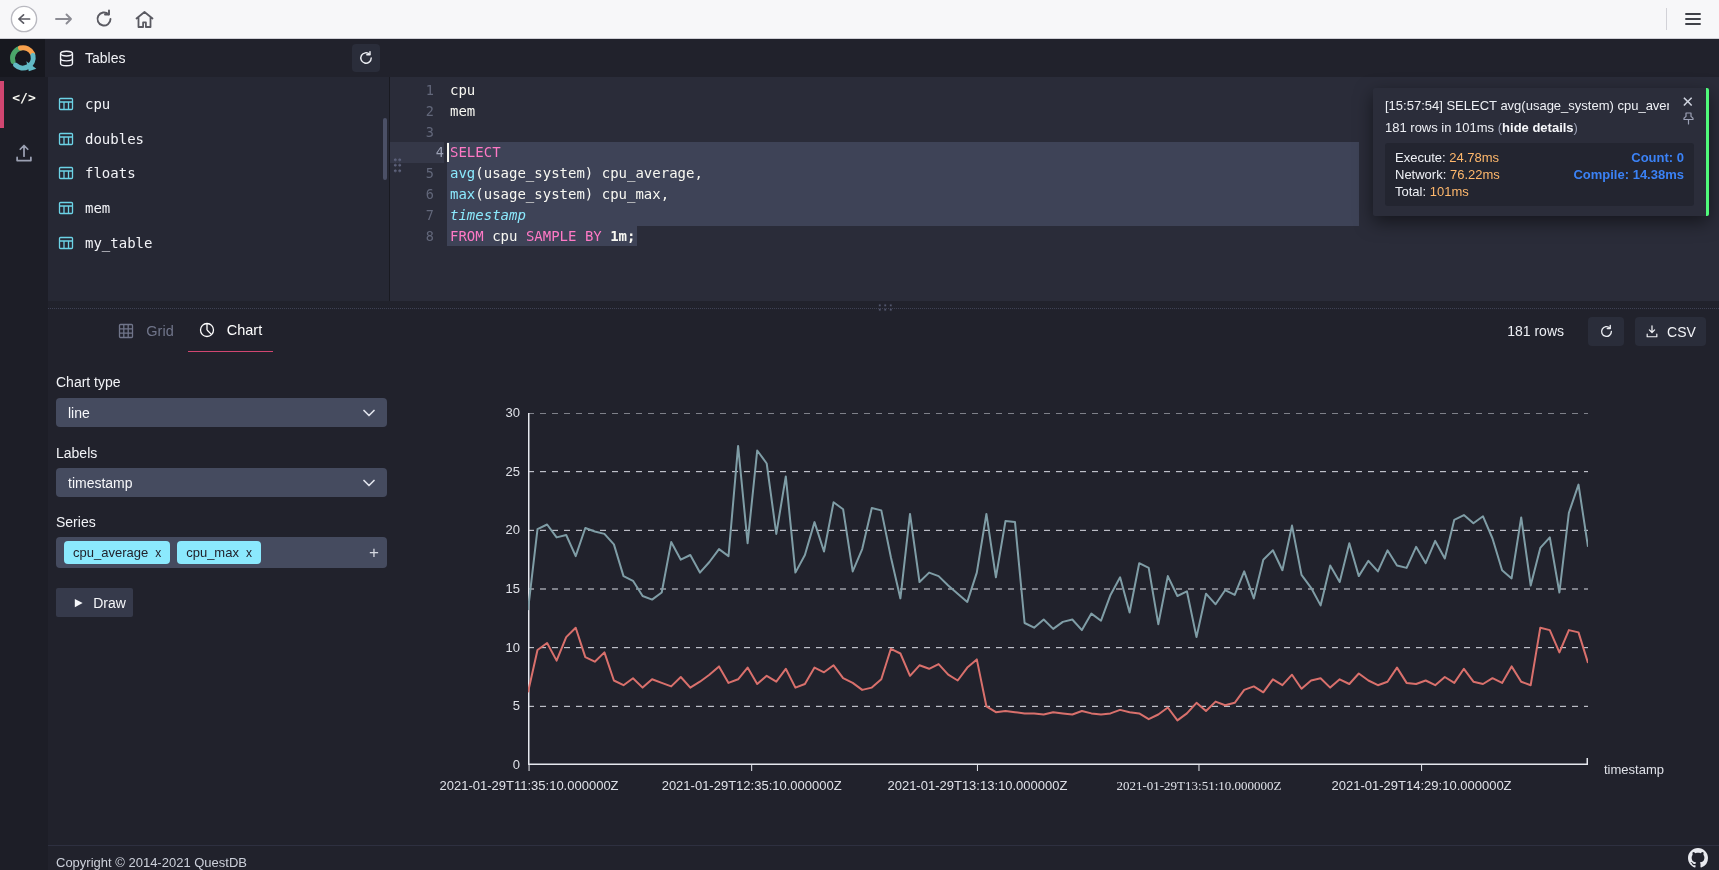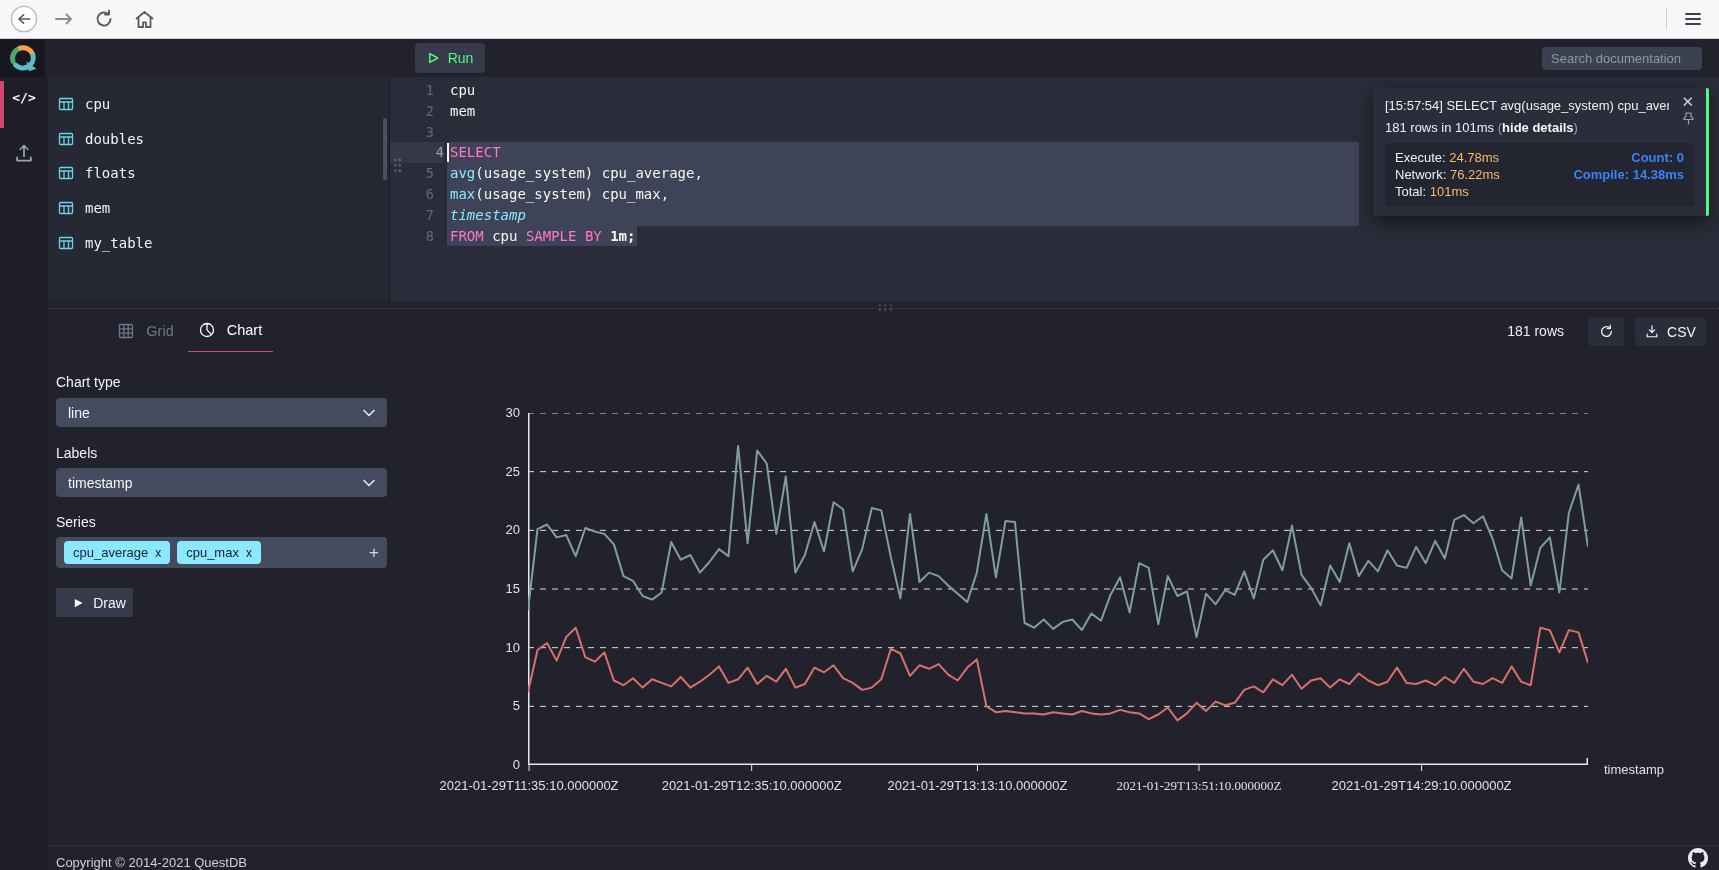--- a/index.html
+++ b/index.html
@@ -171,29 +171,34 @@
 
   <div class="topbar">
     <div class="logo-tile">
       <svg width="30" height="30" viewBox="0 0 36 36">
         <path d="M6 22 A12.5 12.5 0 0 1 14 6.5" fill="none" stroke="#4ba66a" stroke-width="6" stroke-linecap="round"></path>
         <path d="M15 6 A12.5 12.5 0 0 1 29.5 13" fill="none" stroke="#f8a04c" stroke-width="6" stroke-linecap="round"></path>
         <path d="M30 15 A12.5 12.5 0 0 1 9 26.5" fill="none" stroke="#62bac6" stroke-width="6" stroke-linecap="round"></path>
         <path d="M22 22 L34 31 L25 34 Z" fill="#62bac6"></path>
       </svg>
     </div>
-    <div class="editor-toolbar">
-      <div class="run-btn">
-        <svg width="13" height="14" viewBox="0 0 14 14">
-            <path d="M3 2.2 11.5 7 3 11.8z" fill="none" stroke="#50fa7b" stroke-width="1.6" stroke-linejoin="round"></path>
+    <div class="tables-header">
+      <span class="db-ic">
+        <svg width="17" height="17" viewBox="0 0 16 16">
+            <ellipse cx="8" cy="3.4" rx="5.6" ry="2.2" fill="none" stroke="#f2f3f7" stroke-width="1.3"></ellipse>
+            <path d="M2.4 3.4v9.2c0 1.2 2.5 2.2 5.6 2.2s5.6-1 5.6-2.2V3.4" fill="none" stroke="#f2f3f7" stroke-width="1.3"></path>
+            <path d="M2.4 8c0 1.2 2.5 2.2 5.6 2.2S13.6 9.2 13.6 8" fill="none" stroke="#f2f3f7" stroke-width="1.3"></path>
           </svg>
-        <span class="run-label">Run</span>
-      </div>
-      <div class="search-doc">
-        <span>Search documentation</span>
+      </span>
+      <span class="tables-title">Tables</span>
+      <div class="icon-btn tables-refresh">
+        <svg width="16" height="16" viewBox="0 0 20 20">
+            <path d="M16.5 10a6.5 6.5 0 1 1-2-4.7" fill="none" stroke="#eceef3" stroke-width="1.8" stroke-linecap="round"></path>
+            <path d="M15 2v4h-4" fill="none" stroke="#eceef3" stroke-width="1.8" stroke-linecap="round" stroke-linejoin="round"></path>
+          </svg>
       </div>
     </div>
   </div>
 
   <div class="rail">
     <div class="rail-active-bar"></div>
     <div class="rail-code">&lt;/&gt;</div>
     <div class="rail-upload">
       <svg width="20" height="20" viewBox="0 0 16 16">
           <path d="M8 10.5v-8M5 5 8 2l3 3" fill="none" stroke="#9ba0b2" stroke-width="1.4" stroke-linecap="round" stroke-linejoin="round"></path>

